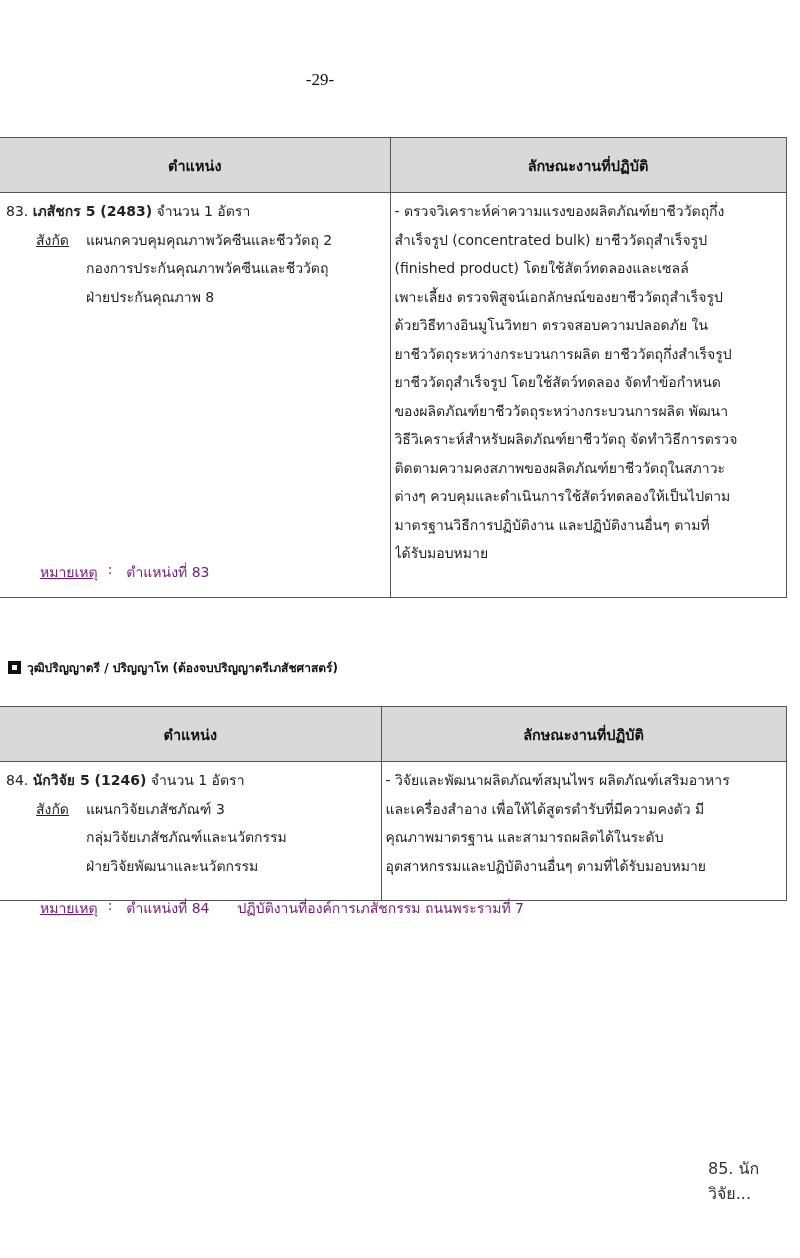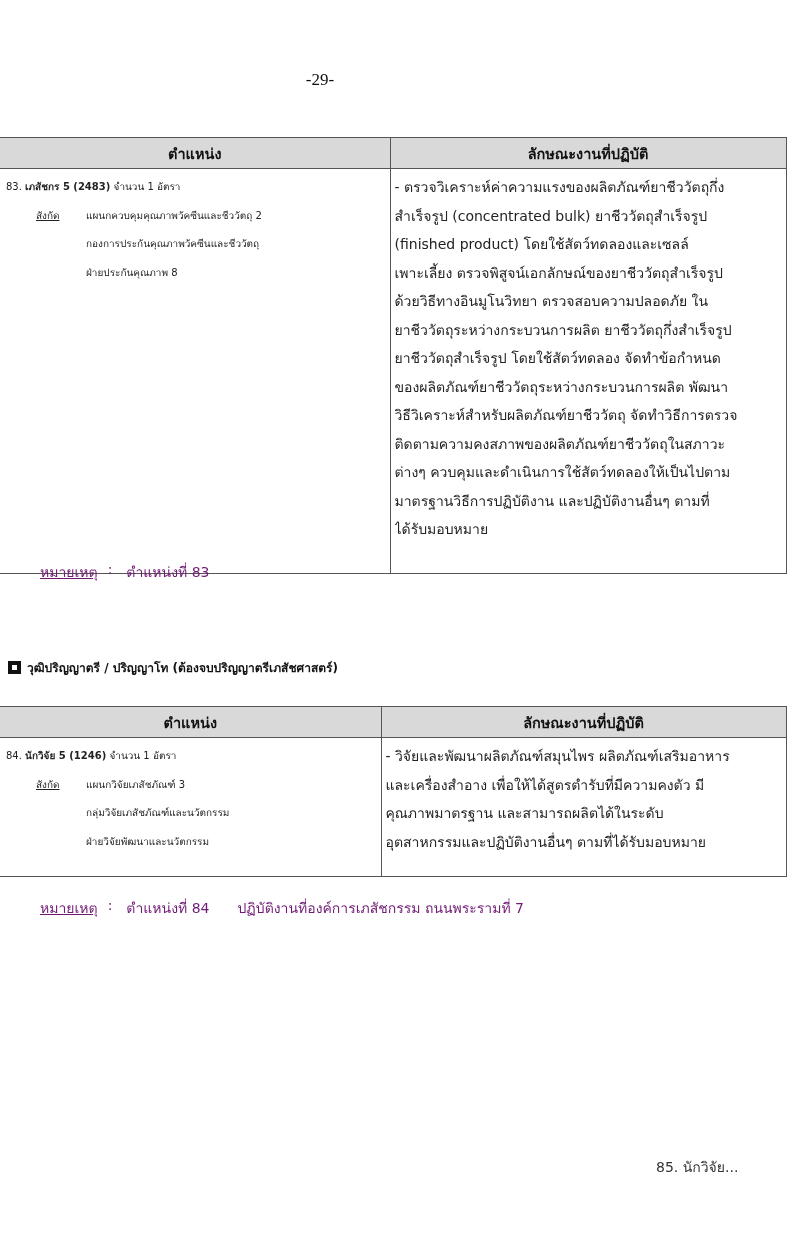--- a/index.html
+++ b/index.html
@@ -27,36 +27,36 @@
     }
     table.job-table {
       position: absolute;
       left: 0;
       border-collapse: collapse;
       table-layout: fixed;
     }
     table.job-table th,
     table.job-table td {
       border: 1.5px solid #555;
-      padding: 0;
+      padding: 12px;
       vertical-align: top;
     }
     table.job-table th {
       background: #d9d9d9;
       font-weight: bold;
       font-size: 14.5px;
       text-align: center;
       height: 30px;
       vertical-align: middle;
       color: #111;
     }
     table.job-table tr > :first-child { border-left: none; }
     .pos-cell {
       padding: 4px 0 0 6px !important;
-      font-size: 10px;
+      font-size: 14px;
       line-height: 28.5px;
     }
     .pos-title b { font-weight: bold; }
     .affil {
       padding-left: 30px;
       display: flex;
     }
     .affil-label {
       text-decoration: underline;
       width: 50px;
@@ -105,22 +105,22 @@
     .bullet-box::after {
       content: "";
       position: absolute;
       left: 4px; top: 4px;
       width: 5px; height: 5px;
       background: #fff;
     }
     .continuation {
       position: absolute;
       top: 1156px;
-      left: 656px;
-      font-size: 14px;
+      left: 708px;
+      font-size: 16px;
       color: #333;
     }
   </style>
 </head>
 <body>
 
 <div class="page-number">-29-</div>
 
 <table class="job-table" style="top:137px; width:786px;">
   <colgroup>

